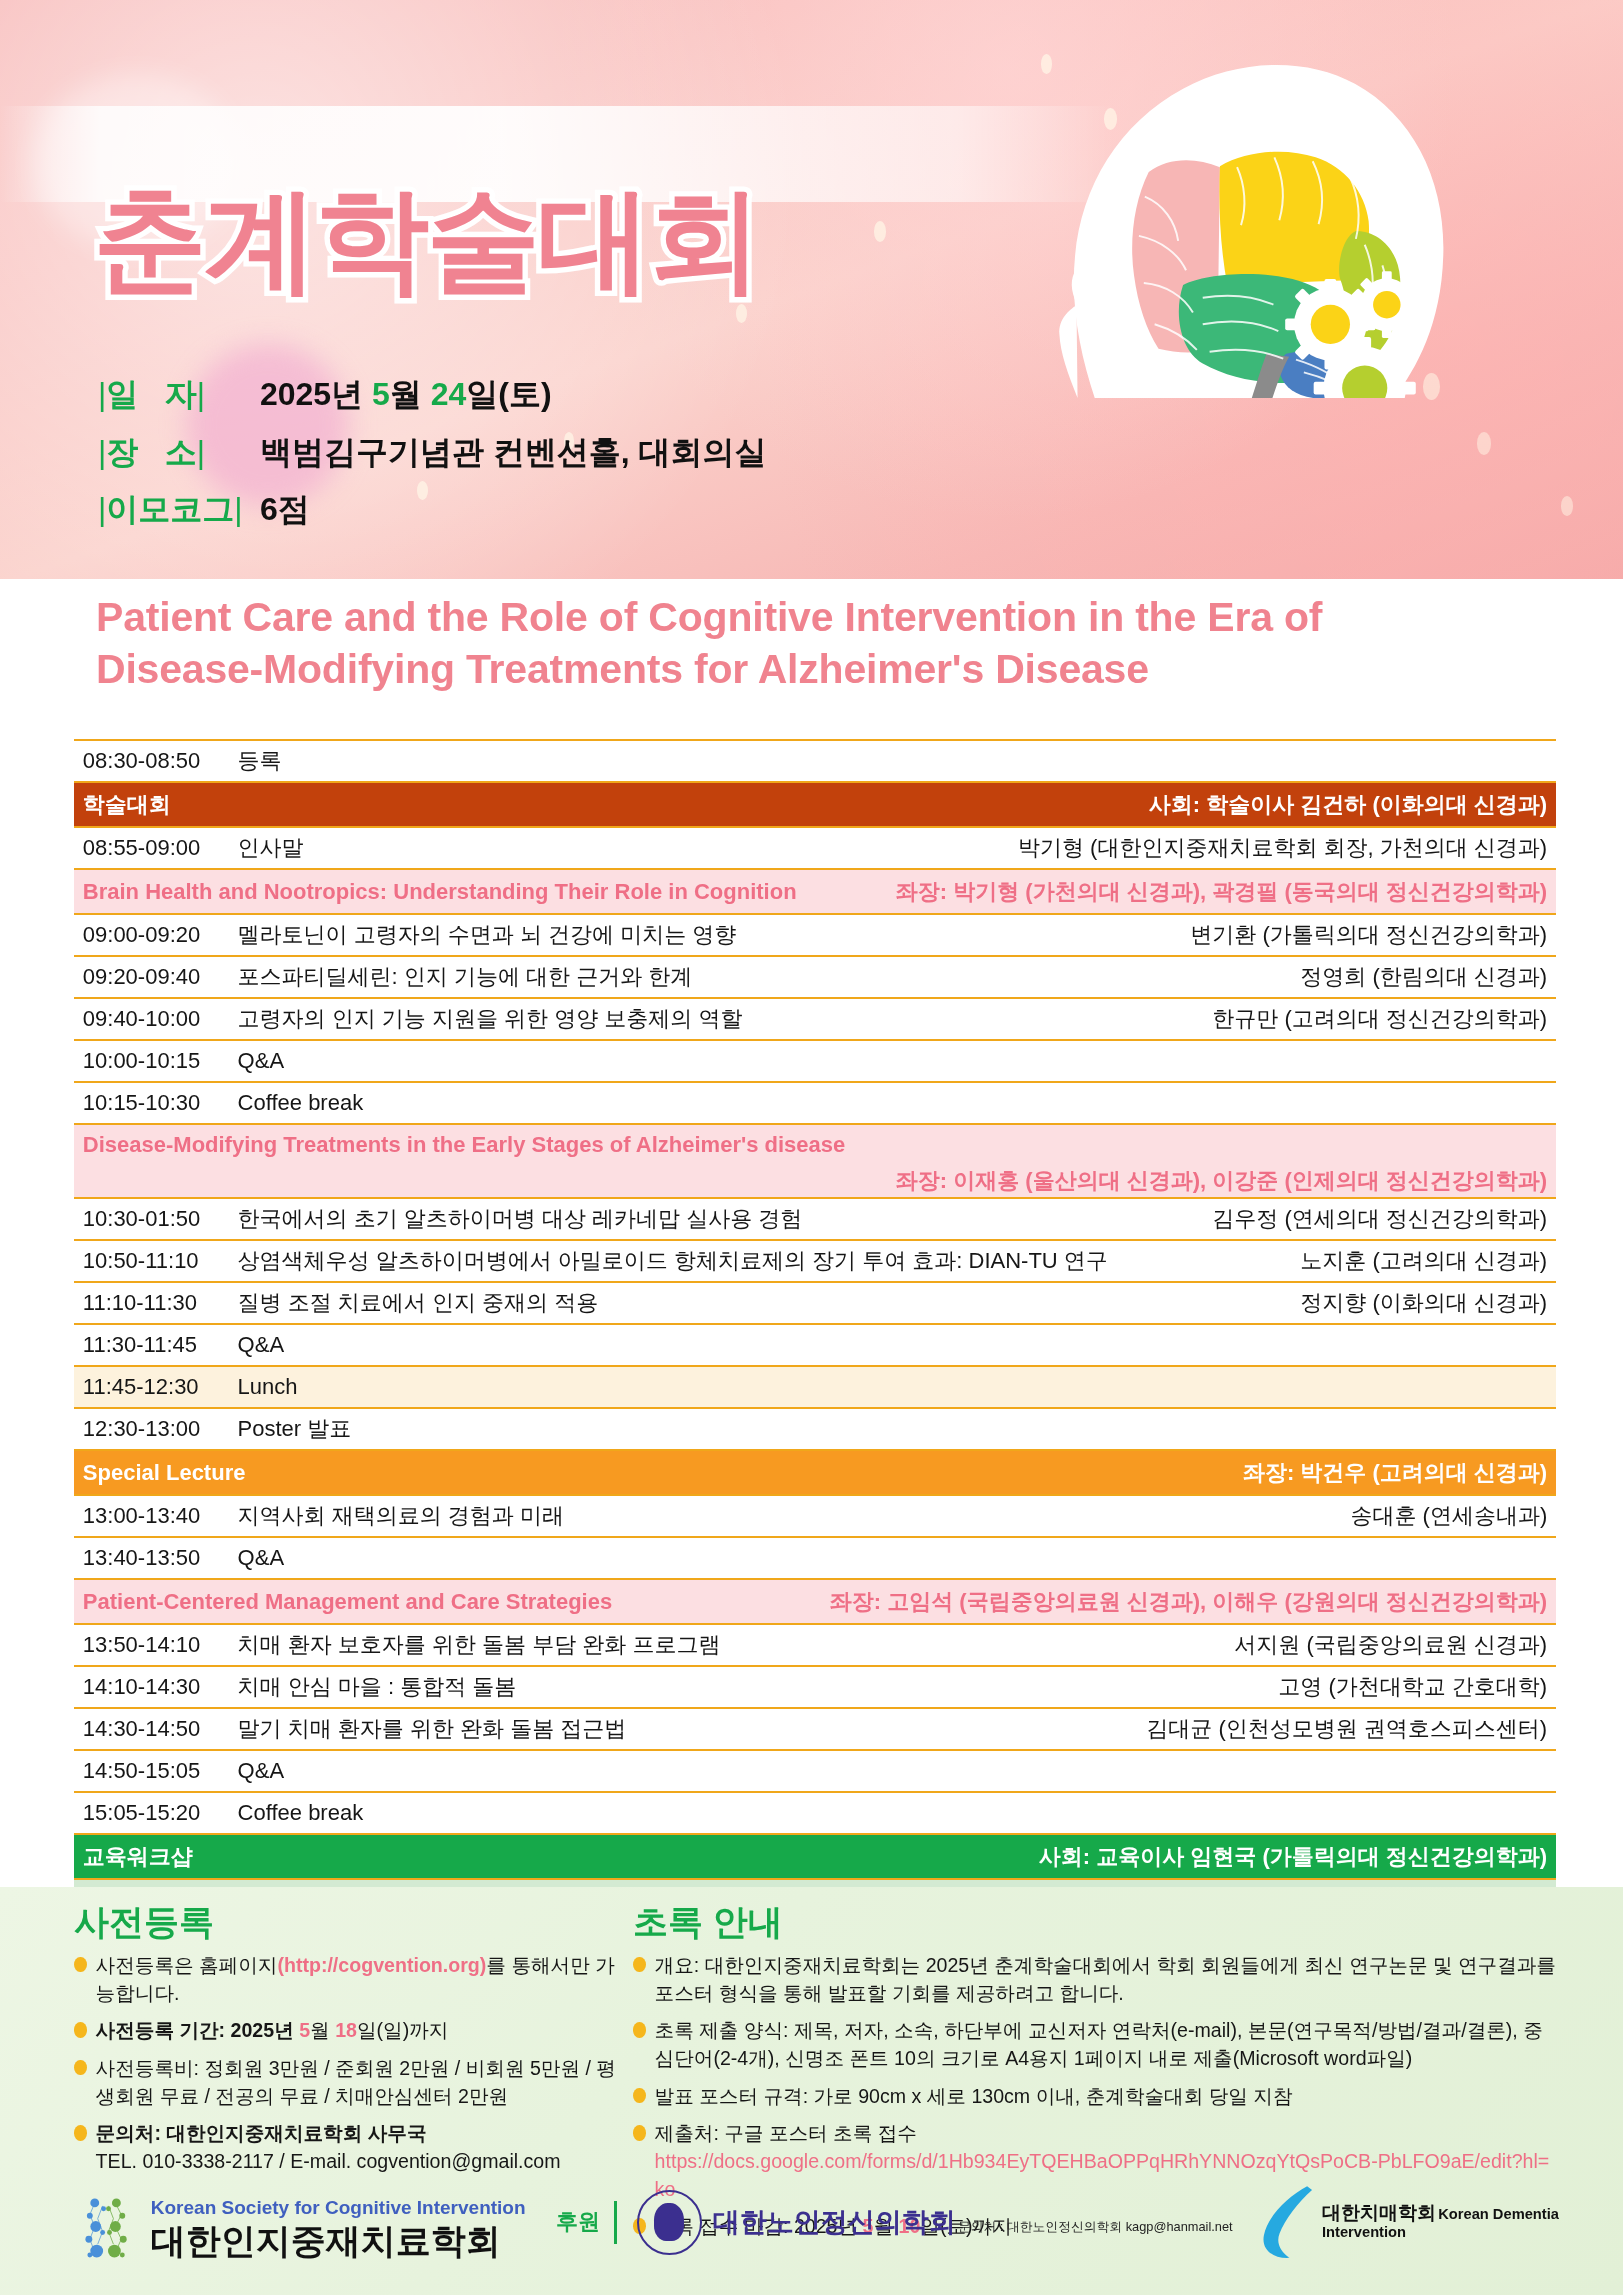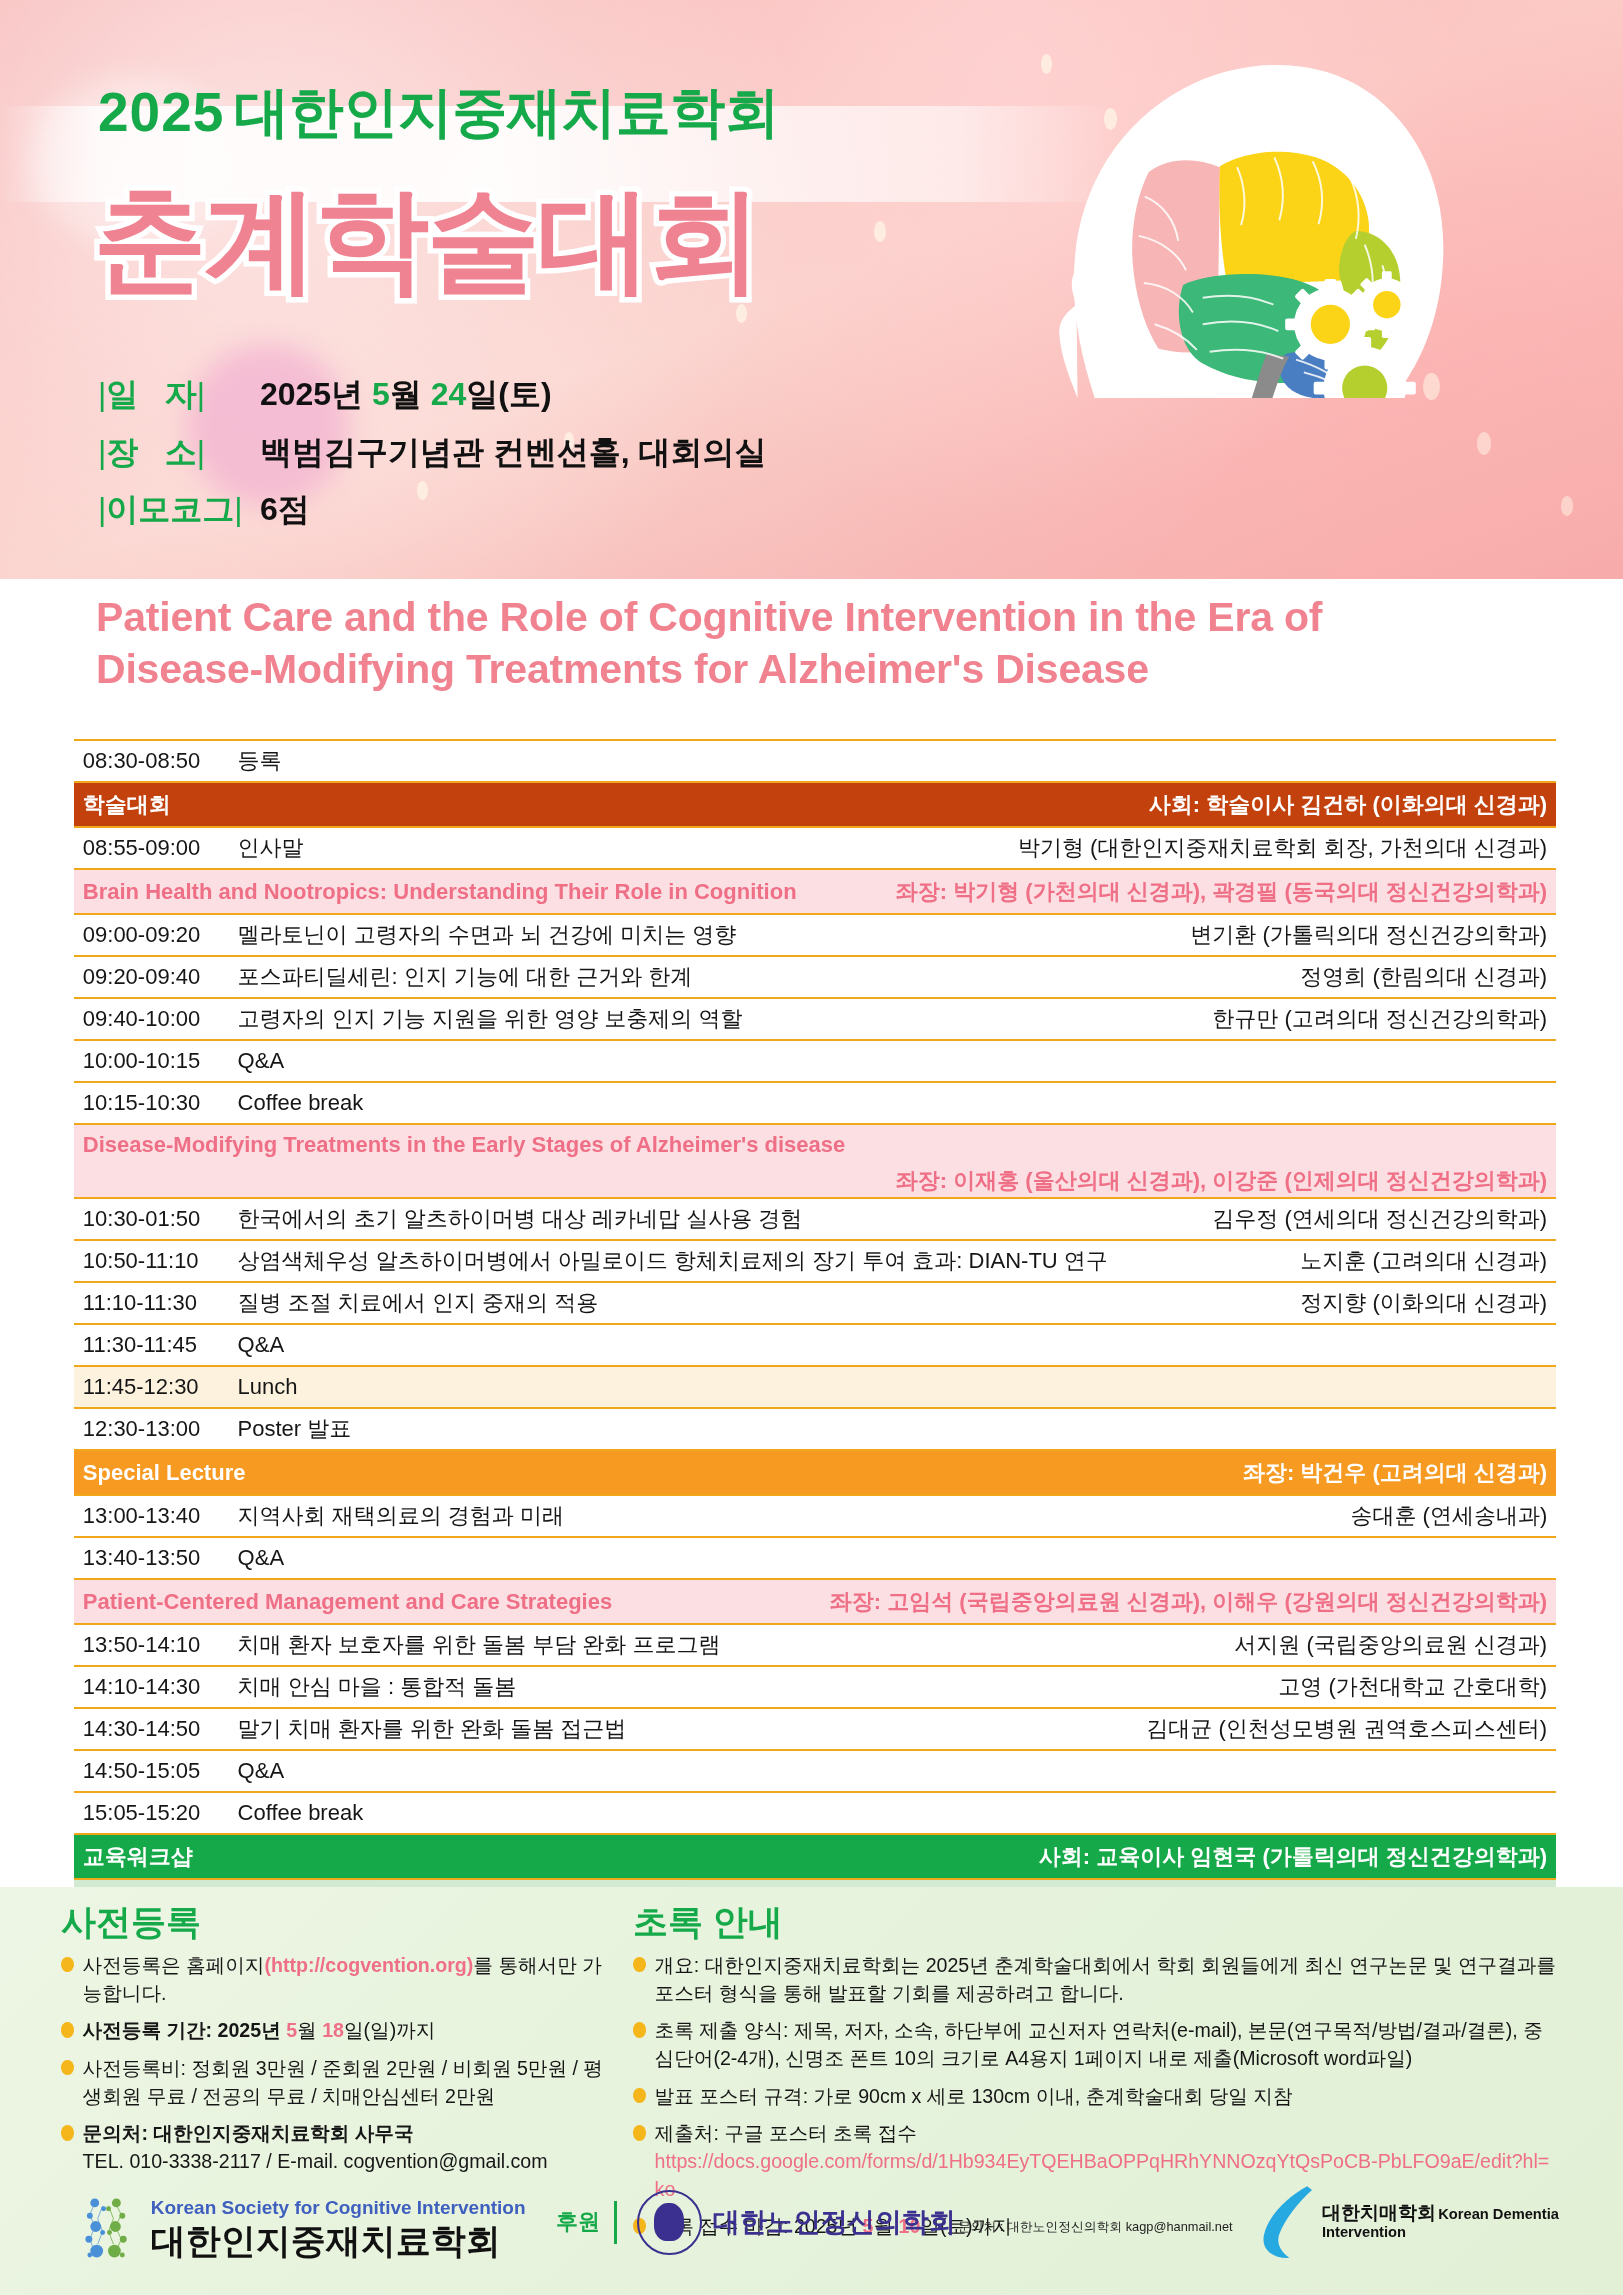--- a/index.html
+++ b/index.html
@@ -93,21 +93,21 @@
   .bnr.tall{min-height:74px;align-items:flex-start;padding-top:6.9px;flex-wrap:wrap;}
   .bnr.tall .bt{width:100%;}
   .bnr.tall .bs{width:100%;margin-top:7.9px;}
 
   
   .bottom{
     position:absolute;left:0;top:1887px;width:1623px;height:408px;
     background:linear-gradient(135deg,#edf6e4 0%,#e7f3dd 40%,#e2f0d6 100%);
   }
   .colhead{font-size:35px;font-weight:700;color:#16a94a;margin:0 0 12.8px 0;line-height:1;}
-  .colL{position:absolute;left:61px;top:1904px;width:555px;}
+  .colL{position:absolute;left:74px;top:1904px;width:555px;}
   .colR{position:absolute;left:633px;top:1904px;width:923px;}
   .bullet{display:flex;align-items:flex-start;margin-bottom:9.8px;}
   .dot{flex:0 0 auto;width:12.8px;height:15.7px;border-radius:50%;background:#f5b61c;margin:4.9px 8.8px 0 0;}
   .btxt{font-size:19.6px;line-height:1.42;color:#161616;}
   .btxt .pk{color:#ef6f86;font-weight:700;}
   .btxt .bld{font-weight:700;}
   .btxt .lnk{color:#ef6f86;word-break:break-all;}
 
   
   .logoL{position:absolute;left:80px;top:2194px;display:flex;align-items:center;}
@@ -232,23 +232,20 @@
           <rect x="76" y="-13" width="28" height="26" rx="4"></rect>
           <rect x="-13" y="-104" width="26" height="28" rx="4" transform="rotate(45)"></rect>
           <rect x="-13" y="76" width="26" height="28" rx="4" transform="rotate(45)"></rect>
           <rect x="-104" y="-13" width="28" height="26" rx="4" transform="rotate(45)"></rect>
           <rect x="76" y="-13" width="28" height="26" rx="4" transform="rotate(45)"></rect>
         </g>
       </g>
     </g>
   </svg>
 
-  <div class="line2025">
-    <span class="yr">2025</span><span>대한인지중재치료학회</span>
-  </div>
 
   <div class="bigtitle">춘계학술대회</div>
 
   <div class="infoblock">
     <div class="inforow">
       <span class="lbl"><span class="bar">|</span><span>일</span><span class="sp"></span><span>자</span><span class="bar">|</span></span>
       <span class="val"><span>2025년 </span><span class="g">5</span><span>월 </span><span class="g">24</span><span>일(토)</span></span>
     </div>
     <div class="inforow">
       <span class="lbl"><span class="bar">|</span><span>장</span><span class="sp"></span><span>소</span><span class="bar">|</span></span>

